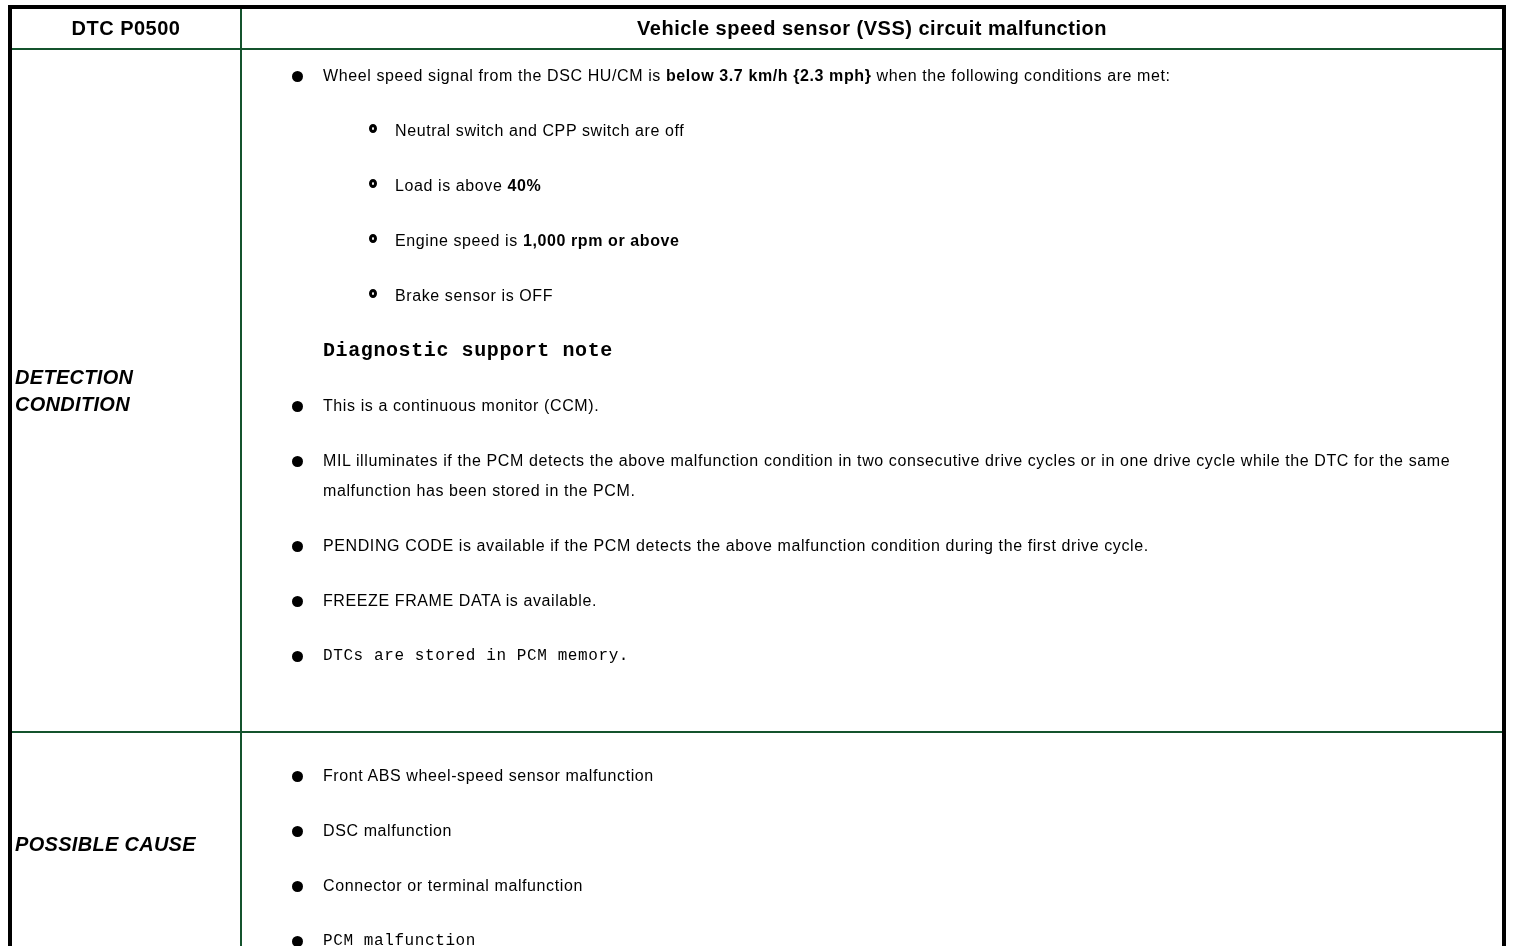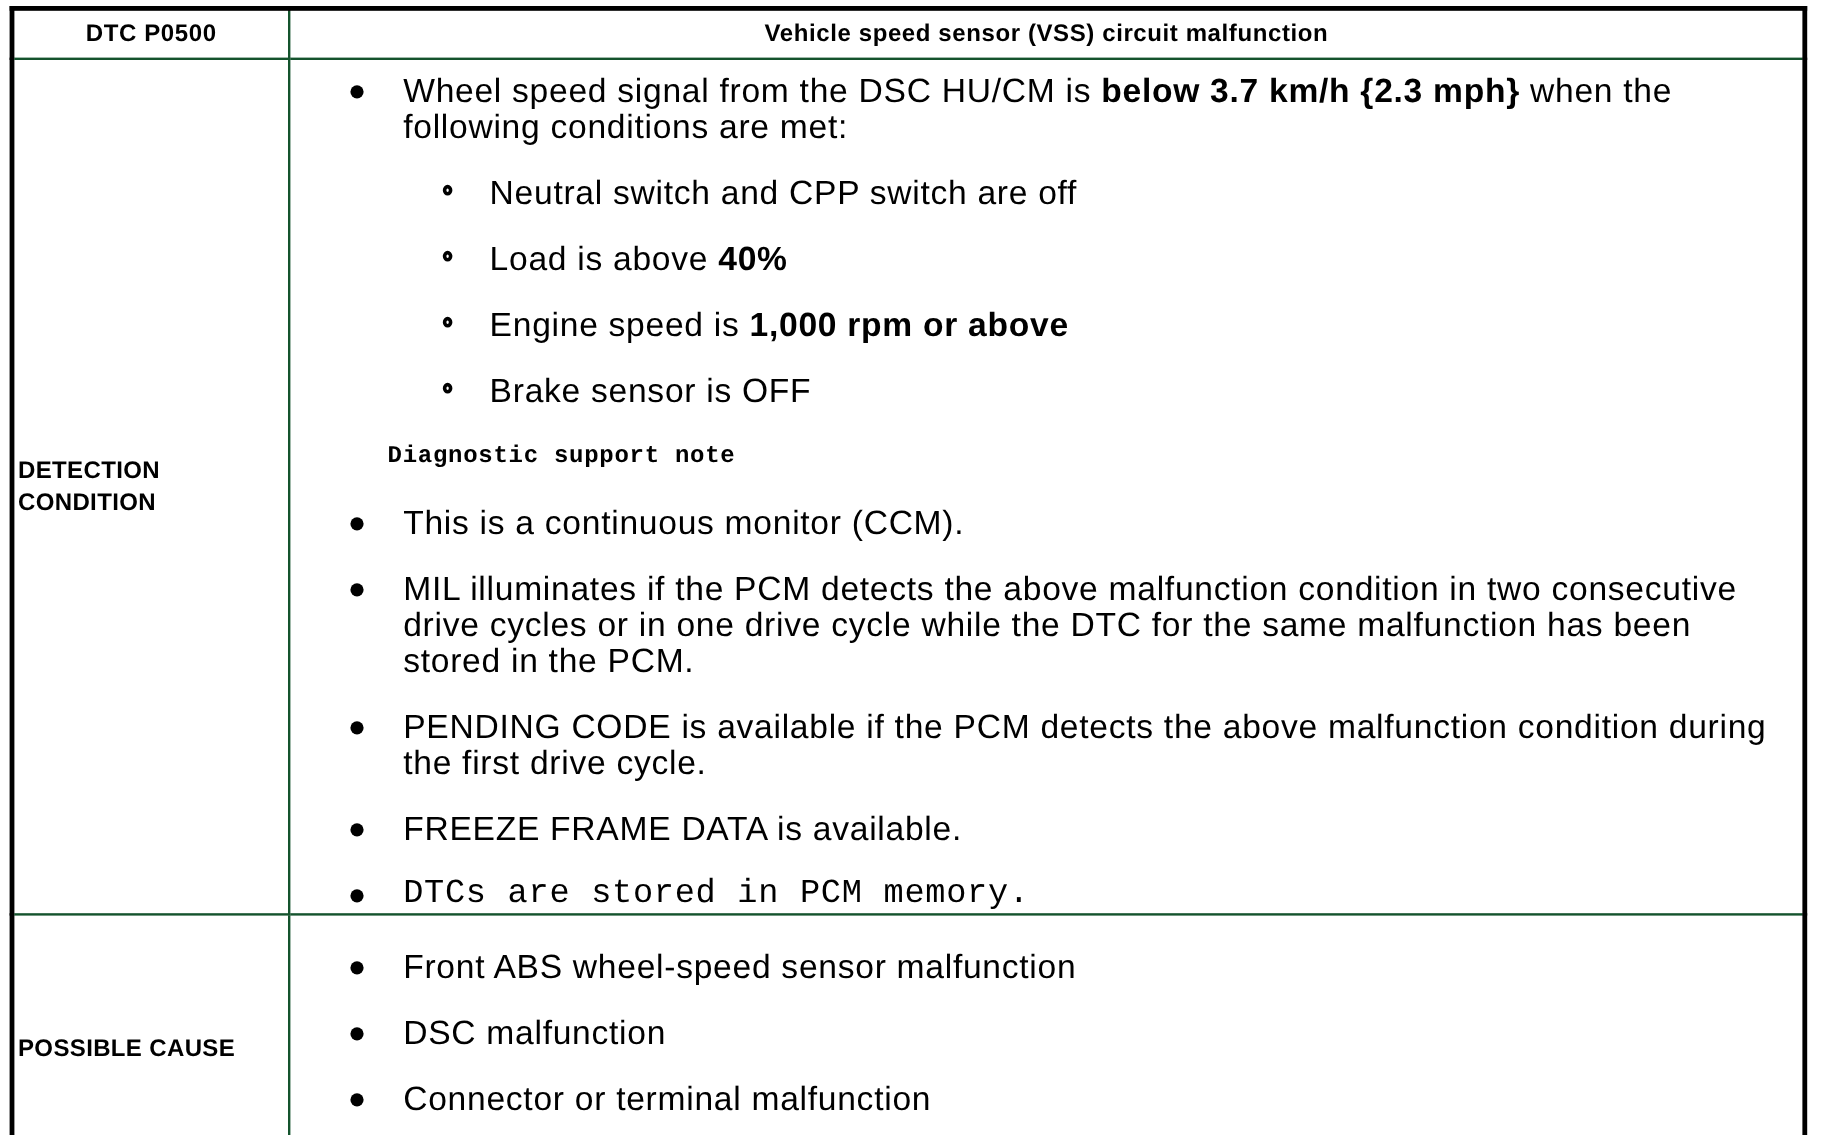--- a/index.html
+++ b/index.html
@@ -35,38 +35,38 @@
 
   
   col.col-label { width: 231px; }
   td.label-cell {
     font-weight: 700;
     font-size: 20px;
     line-height: 27px;
     vertical-align: middle;
     padding: 0 2px 0 3px;
     letter-spacing: 0.3px;
+    font-style: italic;
   }
 
   
   td.content-cell {
     vertical-align: top;
     padding: 11px 26px 0 0;
   }
   td.detection-cell { height: 683px; }
   td.cause-cell { height: 208px; padding-top: 28px; }
 
   .bullet-item {
     display: flex;
     align-items: flex-start;
-    font-size: 28px;
+    font-size: 16px;
     line-height: 30px;
     letter-spacing: 0.6px;
     margin-bottom: 25px;
-    gap: 13px;
   }
   .bullet-item:last-child { margin-bottom: 0; font-family: Liberation Mono, monospace; }
 
   .marker-dot {
     flex: none;
     width: 11px; height: 11px;
     background: #000;
     border-radius: 50%;
     margin: 10px 20px 0 50px;
   }

